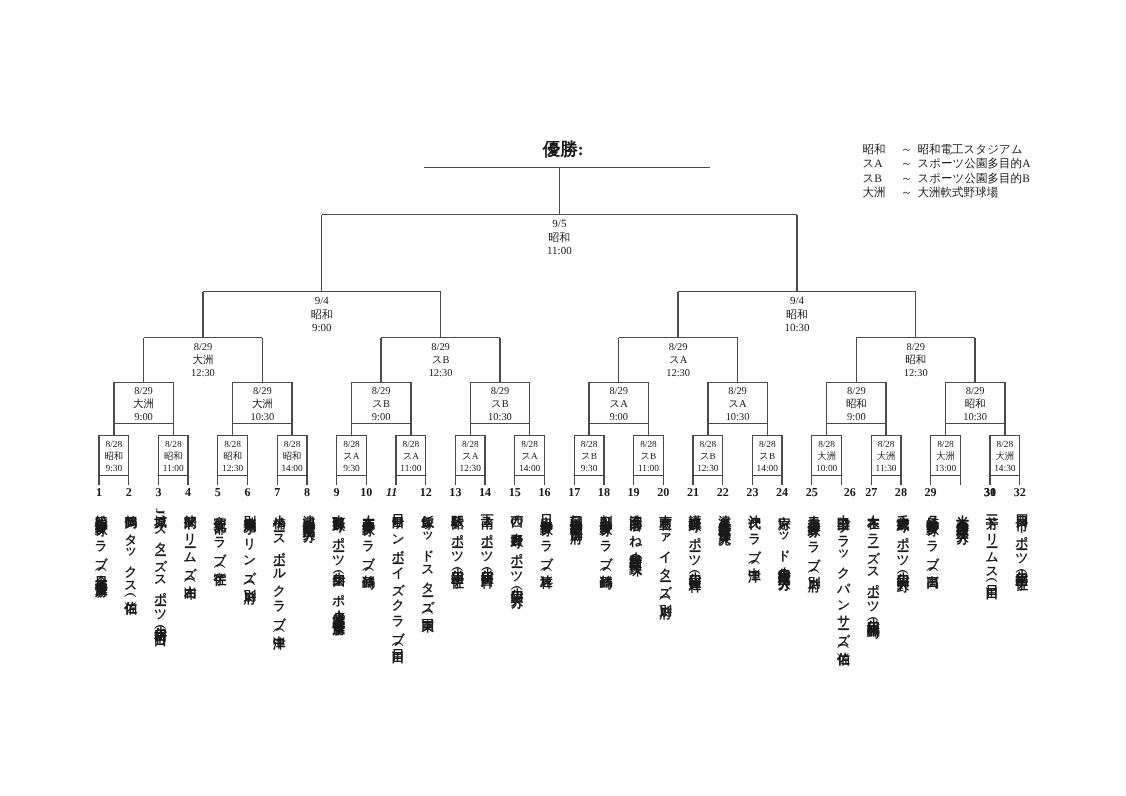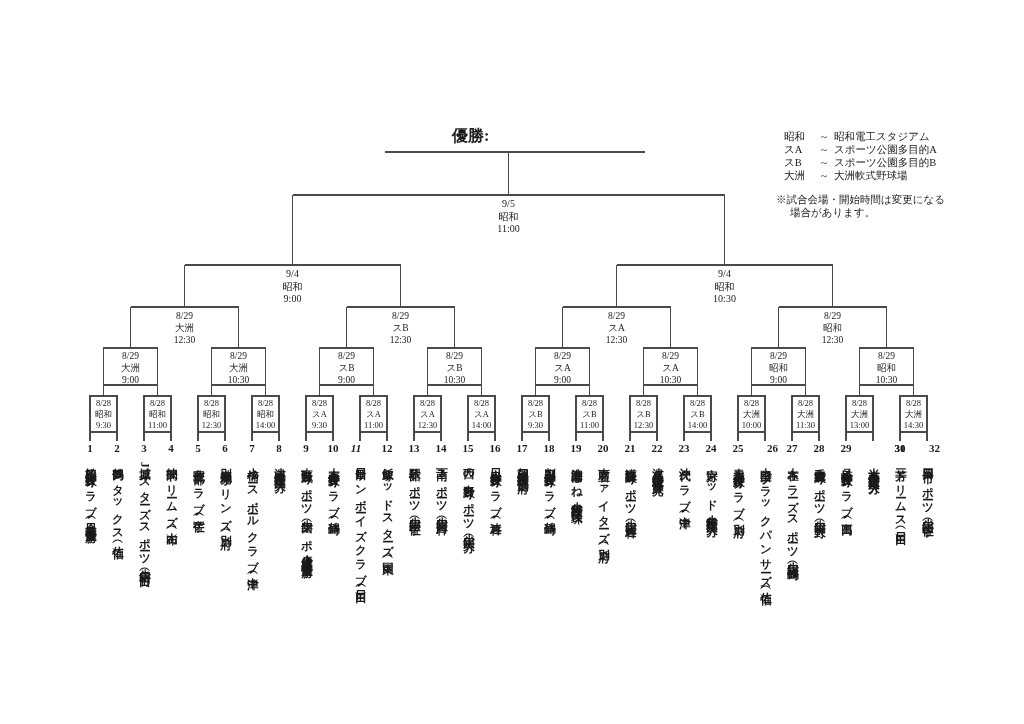--- a/index.html
+++ b/index.html
@@ -12,21 +12,21 @@
     text-align:center; font-size:17.5px; font-weight:bold; letter-spacing:0.5px;
   }
   .info { position:absolute; left:742px; top:121px; font-size:10.5px; line-height:13px; }
   .venues { margin-top:9px; margin-left:42px; }
   .venue-row { white-space:nowrap; }
   .v-abbr { display:inline-block; width:30px; }
   .v-tilde { display:inline-block; width:20px; text-align:center; }
   .note { margin-top:11px; margin-left:34px; }
   .note2 { padding-left:14px; }
   .champion-label {
-    position:absolute; top:126px; left:452px; width:120px; text-align:left;
+    position:absolute; top:126px; left:452px; width:120px; text-align:center;
     font-size:16px; font-weight:bold;
   }
   .champion-value { position:absolute; top:133px; left:530px; width:110px; font-size:12px; }
   #bracket-svg { position:absolute; left:0; top:0; }
   .match-label { position:absolute; text-align:center; }
   .match-label.sm { font-size:8.5px; line-height:11px; }
   .match-label.md { font-size:9.5px; line-height:12px; }
   .match-label.lg { font-size:10px;  line-height:12.5px; }
   .team-no {
     position:absolute; width:26px; text-align:center;
@@ -44,24 +44,20 @@
 <div class="page">
 
 
   <div class="info">
     <div class="venues" id="venue-list">
         <div class="venue-row"><span class="v-abbr">昭和</span><span class="v-tilde">～</span><span class="v-name">昭和電工スタジアム</span></div>
         <div class="venue-row"><span class="v-abbr">スA</span><span class="v-tilde">～</span><span class="v-name">スポーツ公園多目的A</span></div>
         <div class="venue-row"><span class="v-abbr">スB</span><span class="v-tilde">～</span><span class="v-name">スポーツ公園多目的B</span></div>
         <div class="venue-row"><span class="v-abbr">大洲</span><span class="v-tilde">～</span><span class="v-name">大洲軟式野球場</span></div>
       </div>
-    <div class="note">
-      <div>※試合会場・開始時間は変更になる</div>
-      <div class="note2">場合があります。</div>
-    </div>
   </div>
 
   <div class="champion-label">優勝:</div>
   <div class="champion-value"></div>
 
   <svg id="bracket-svg" width="1024" height="724" viewBox="0 0 1024 724" shape-rendering="crispEdges">
       <line x1="385" y1="152" x2="645" y2="152" stroke="#4a4a4a" stroke-width="1.2"></line>
       <line x1="508.5" y1="152" x2="508.5" y2="195" stroke="#4a4a4a" stroke-width="1.2"></line>
       <line x1="292.5" y1="195" x2="724.5" y2="195" stroke="#4a4a4a" stroke-width="1.2"></line>
       <line x1="292.5" y1="195" x2="292.5" y2="265" stroke="#4a4a4a" stroke-width="1.2"></line>
@@ -371,17 +367,17 @@
       <div class="team-no" style="left: 779px; top: 442px;">27</div>
       <div class="team-name" style="right: 225px; top: 459px;">大在キラーズスポーツ少年団（鶴崎）</div>
       <div class="team-no" style="left: 806px; top: 442px;">28</div>
       <div class="team-name" style="right: 198px; top: 459px;">千歳野球スポーツ少年団（大野）</div>
       <div class="team-no" style="left: 833px; top: 442px;">29</div>
       <div class="team-name" style="right: 171px; top: 459px;">呉崎少年野球クラブ（高田）</div>
       <div class="team-no" style="left: 887px; top: 442px;">30</div>
       <div class="team-name" style="right: 144px; top: 459px;">光吉台少年野球団（大分）</div>
       <div class="team-no" style="left: 887px; top: 442px;">31</div>
       <div class="team-name" style="right: 117px; top: 459px;">三芳ドリームス（日田）</div>
-      <div class="team-no" style="left: 914px; top: 442px; text-align: right;">32</div>
+      <div class="team-no" style="left: 914px; top: 442px;">32</div>
       <div class="team-name" style="right: 90px; top: 459px;">四日市スポーツ少年団（宇佐）</div>
     </div>
 
 </div>
 
 </body></html>

